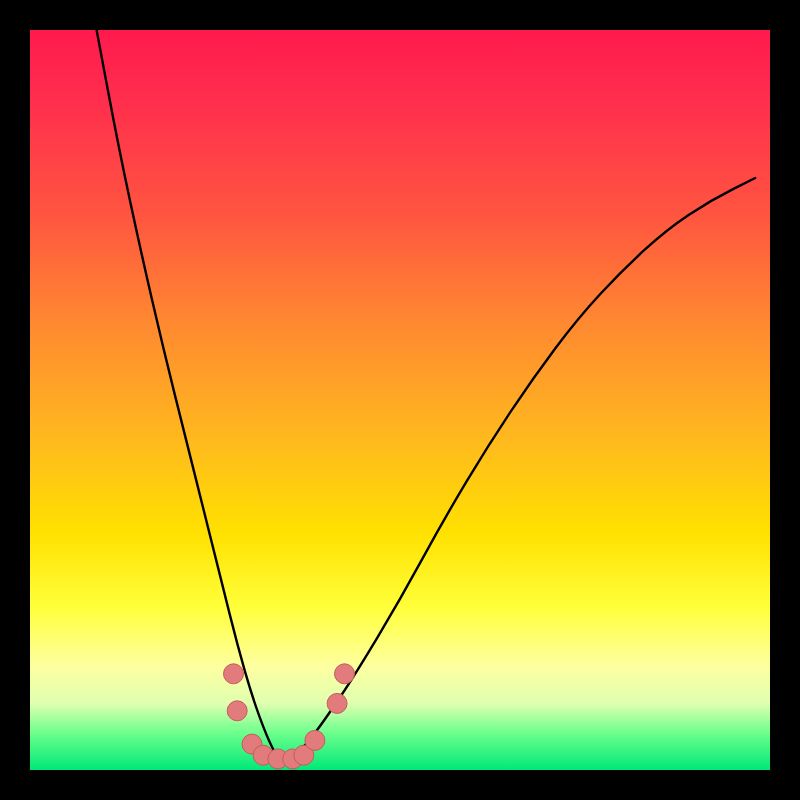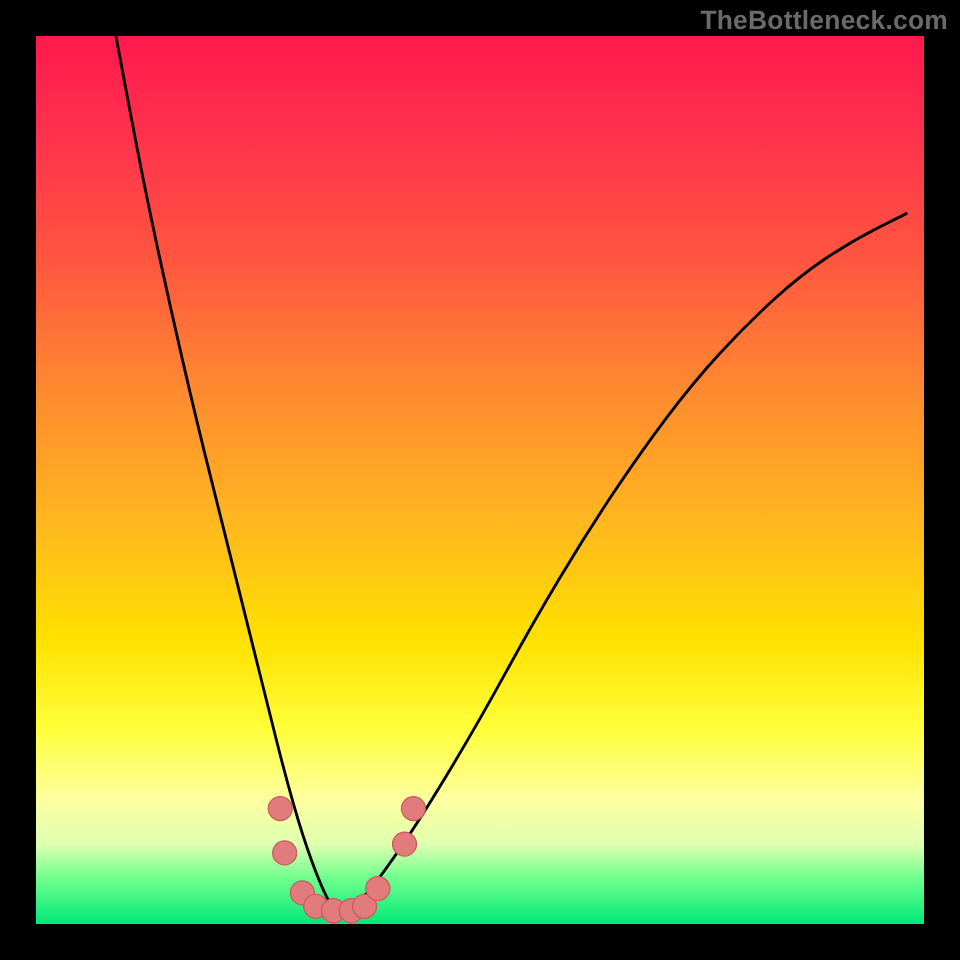--- a/index.html
+++ b/index.html
@@ -69,14 +69,13 @@
           <circle cx="233.1" cy="725.2" r="10" fill="#e27b7b" stroke="#c85a5a" stroke-width="1"></circle>
           <circle cx="247.9" cy="728.9" r="10" fill="#e27b7b" stroke="#c85a5a" stroke-width="1"></circle>
           <circle cx="262.7" cy="728.9" r="10" fill="#e27b7b" stroke="#c85a5a" stroke-width="1"></circle>
           <circle cx="273.8" cy="725.2" r="10" fill="#e27b7b" stroke="#c85a5a" stroke-width="1"></circle>
           <circle cx="284.9" cy="710.4" r="10" fill="#e27b7b" stroke="#c85a5a" stroke-width="1"></circle>
           <circle cx="307.1" cy="673.4" r="10" fill="#e27b7b" stroke="#c85a5a" stroke-width="1"></circle>
           <circle cx="314.5" cy="643.8" r="10" fill="#e27b7b" stroke="#c85a5a" stroke-width="1"></circle>
         </g>
     </svg>
   </div>
-  <div class="watermark">TheBottleneck.com</div>
 </div>
 
 </body></html>

